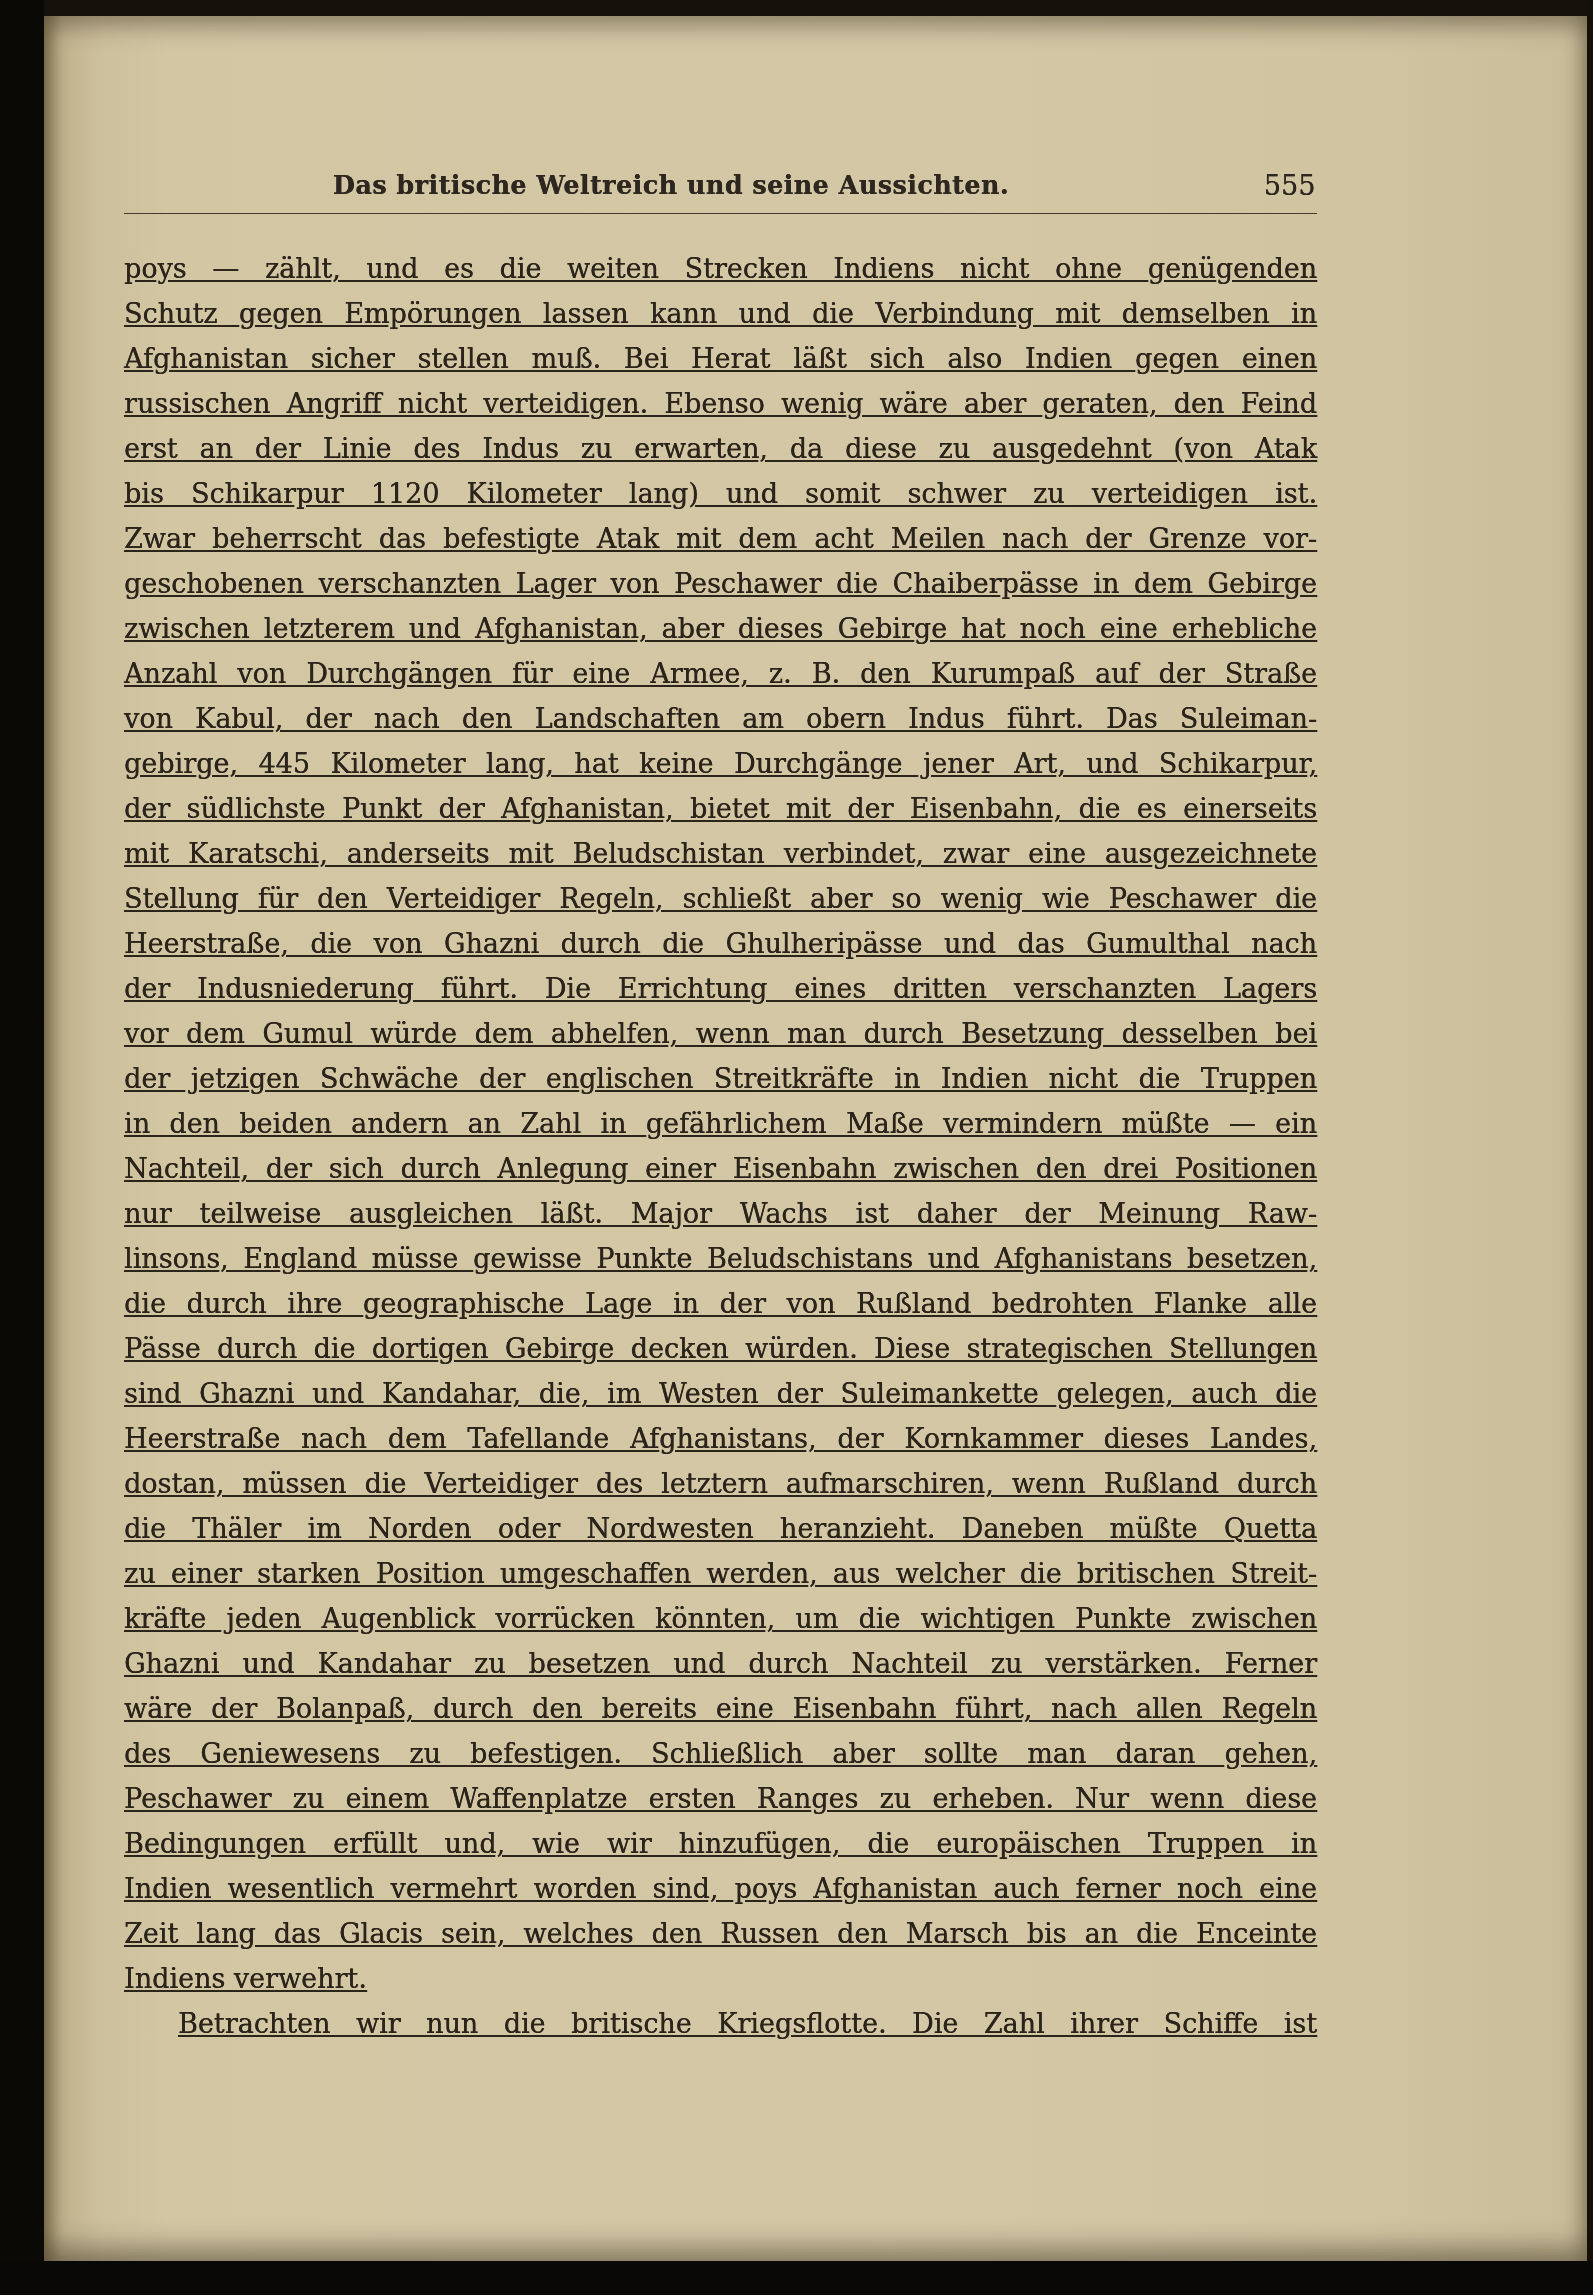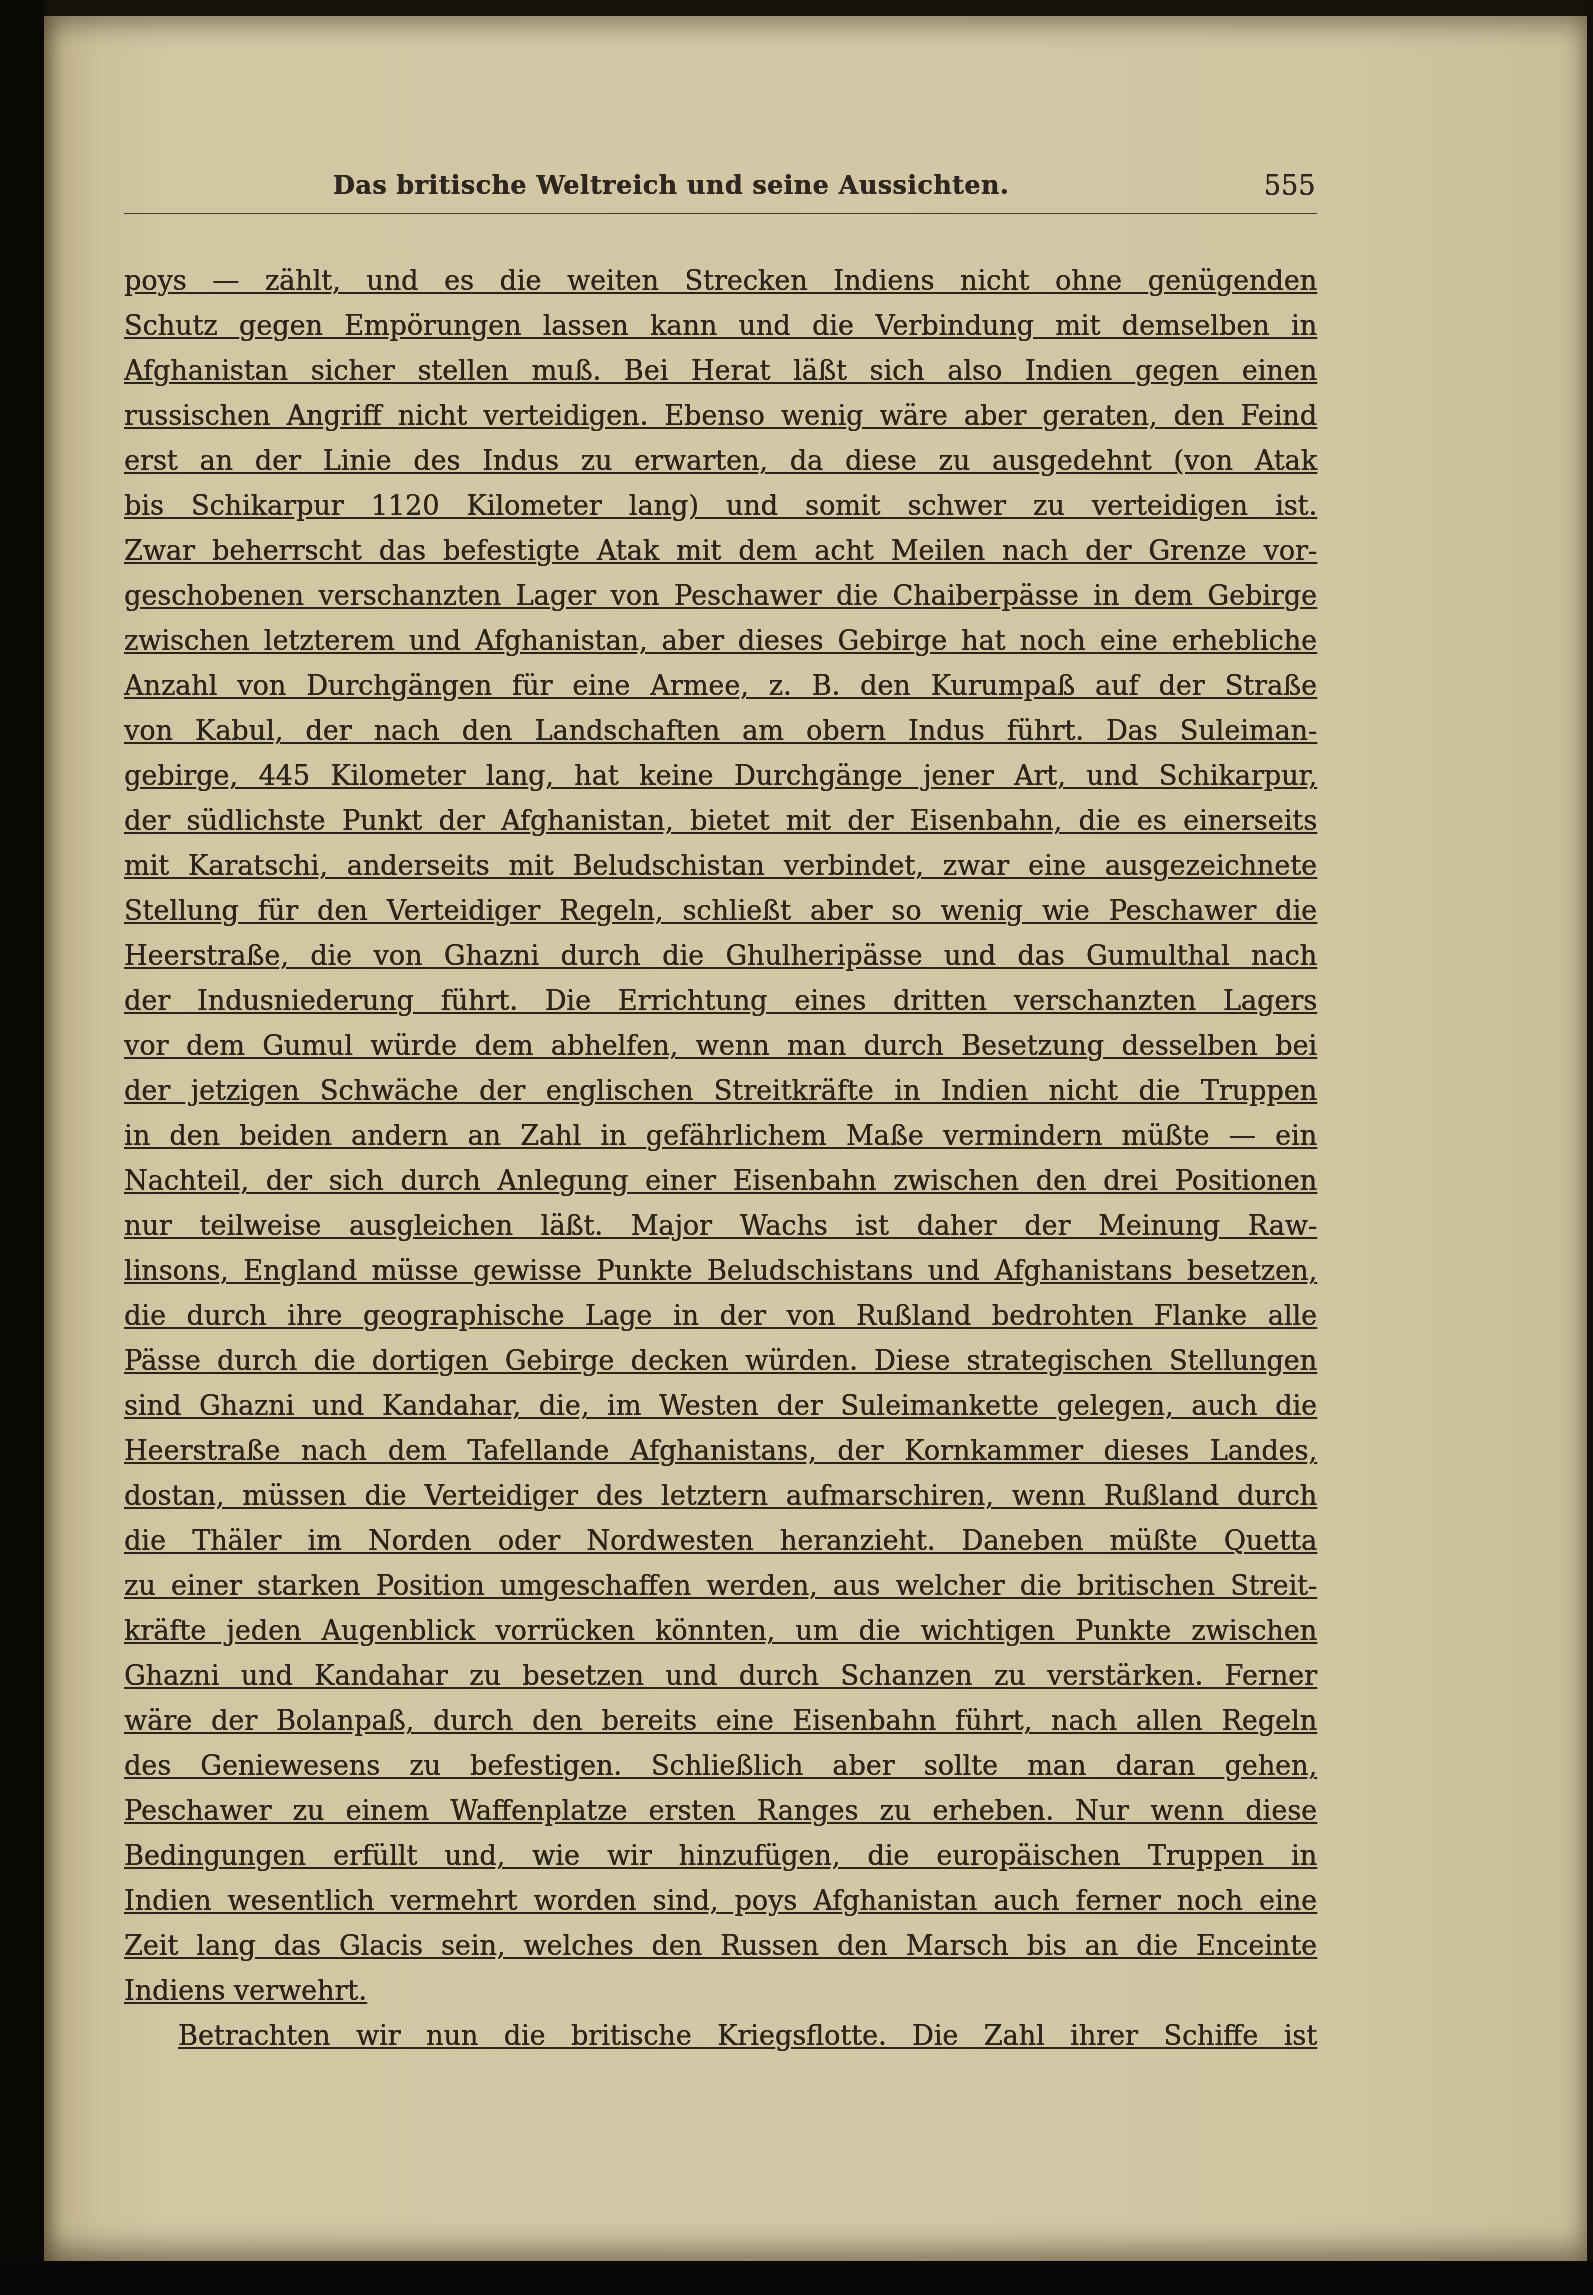--- a/index.html
+++ b/index.html
@@ -46,21 +46,21 @@
     left: 80px;   
     top: 154px;
     width: 1193px;
     color: #2a2319;
   }
 
   .page-header {
     position: relative;
     height: 43px;
     border-bottom: 1.6px solid #443b2c;
-    margin-bottom: 44px;
+    margin-bottom: 32px;
   }
   .page-title {
     position: absolute;
     left: 0;
     right: 99px;
     text-align: center;
     font-size: 25.5px;
     font-weight: bold;
     letter-spacing: 0.4px;
     color: #2e2720;
@@ -139,21 +139,21 @@
           <div class="line">nur teilweise ausgleichen läßt. Major Wachs ist daher der Meinung Raw-</div>
           <div class="line">linsons, England müsse gewisse Punkte Beludschistans und Afghanistans besetzen,</div>
           <div class="line">die durch ihre geographische Lage in der von Rußland bedrohten Flanke alle</div>
           <div class="line">Pässe durch die dortigen Gebirge decken würden. Diese strategischen Stellungen</div>
           <div class="line">sind Ghazni und Kandahar, die, im Westen der Suleimankette gelegen, auch die</div>
           <div class="line">Heerstraße nach dem Tafellande Afghanistans, der Kornkammer dieses Landes,</div>
           <div class="line">dostan, müssen die Verteidiger des letztern aufmarschiren, wenn Rußland durch</div>
           <div class="line">die Thäler im Norden oder Nordwesten heranzieht. Daneben müßte Quetta</div>
           <div class="line">zu einer starken Position umgeschaffen werden, aus welcher die britischen Streit-</div>
           <div class="line">kräfte jeden Augenblick vorrücken könnten, um die wichtigen Punkte zwischen</div>
-          <div class="line">Ghazni und Kandahar zu besetzen und durch Schanzen zu verstärken. Ferner</div>
+          <div class="line">Ghazni und Kandahar zu besetzen und durch Nachteil zu verstärken. Ferner</div>
           <div class="line">wäre der Bolanpaß, durch den bereits eine Eisenbahn führt, nach allen Regeln</div>
           <div class="line">des Geniewesens zu befestigen. Schließlich aber sollte man daran gehen,</div>
           <div class="line">Peschawer zu einem Waffenplatze ersten Ranges zu erheben. Nur wenn diese</div>
           <div class="line">Bedingungen erfüllt und, wie wir hinzufügen, die europäischen Truppen in</div>
           <div class="line">Indien wesentlich vermehrt worden sind, poys Afghanistan auch ferner noch eine</div>
           <div class="line">Zeit lang das Glacis sein, welches den Russen den Marsch bis an die Enceinte</div>
           <div class="line line-end">Indiens verwehrt.</div>
           <div class="line line-indent">Betrachten wir nun die britische Kriegsflotte. Die Zahl ihrer Schiffe ist</div>
         </div>
 

